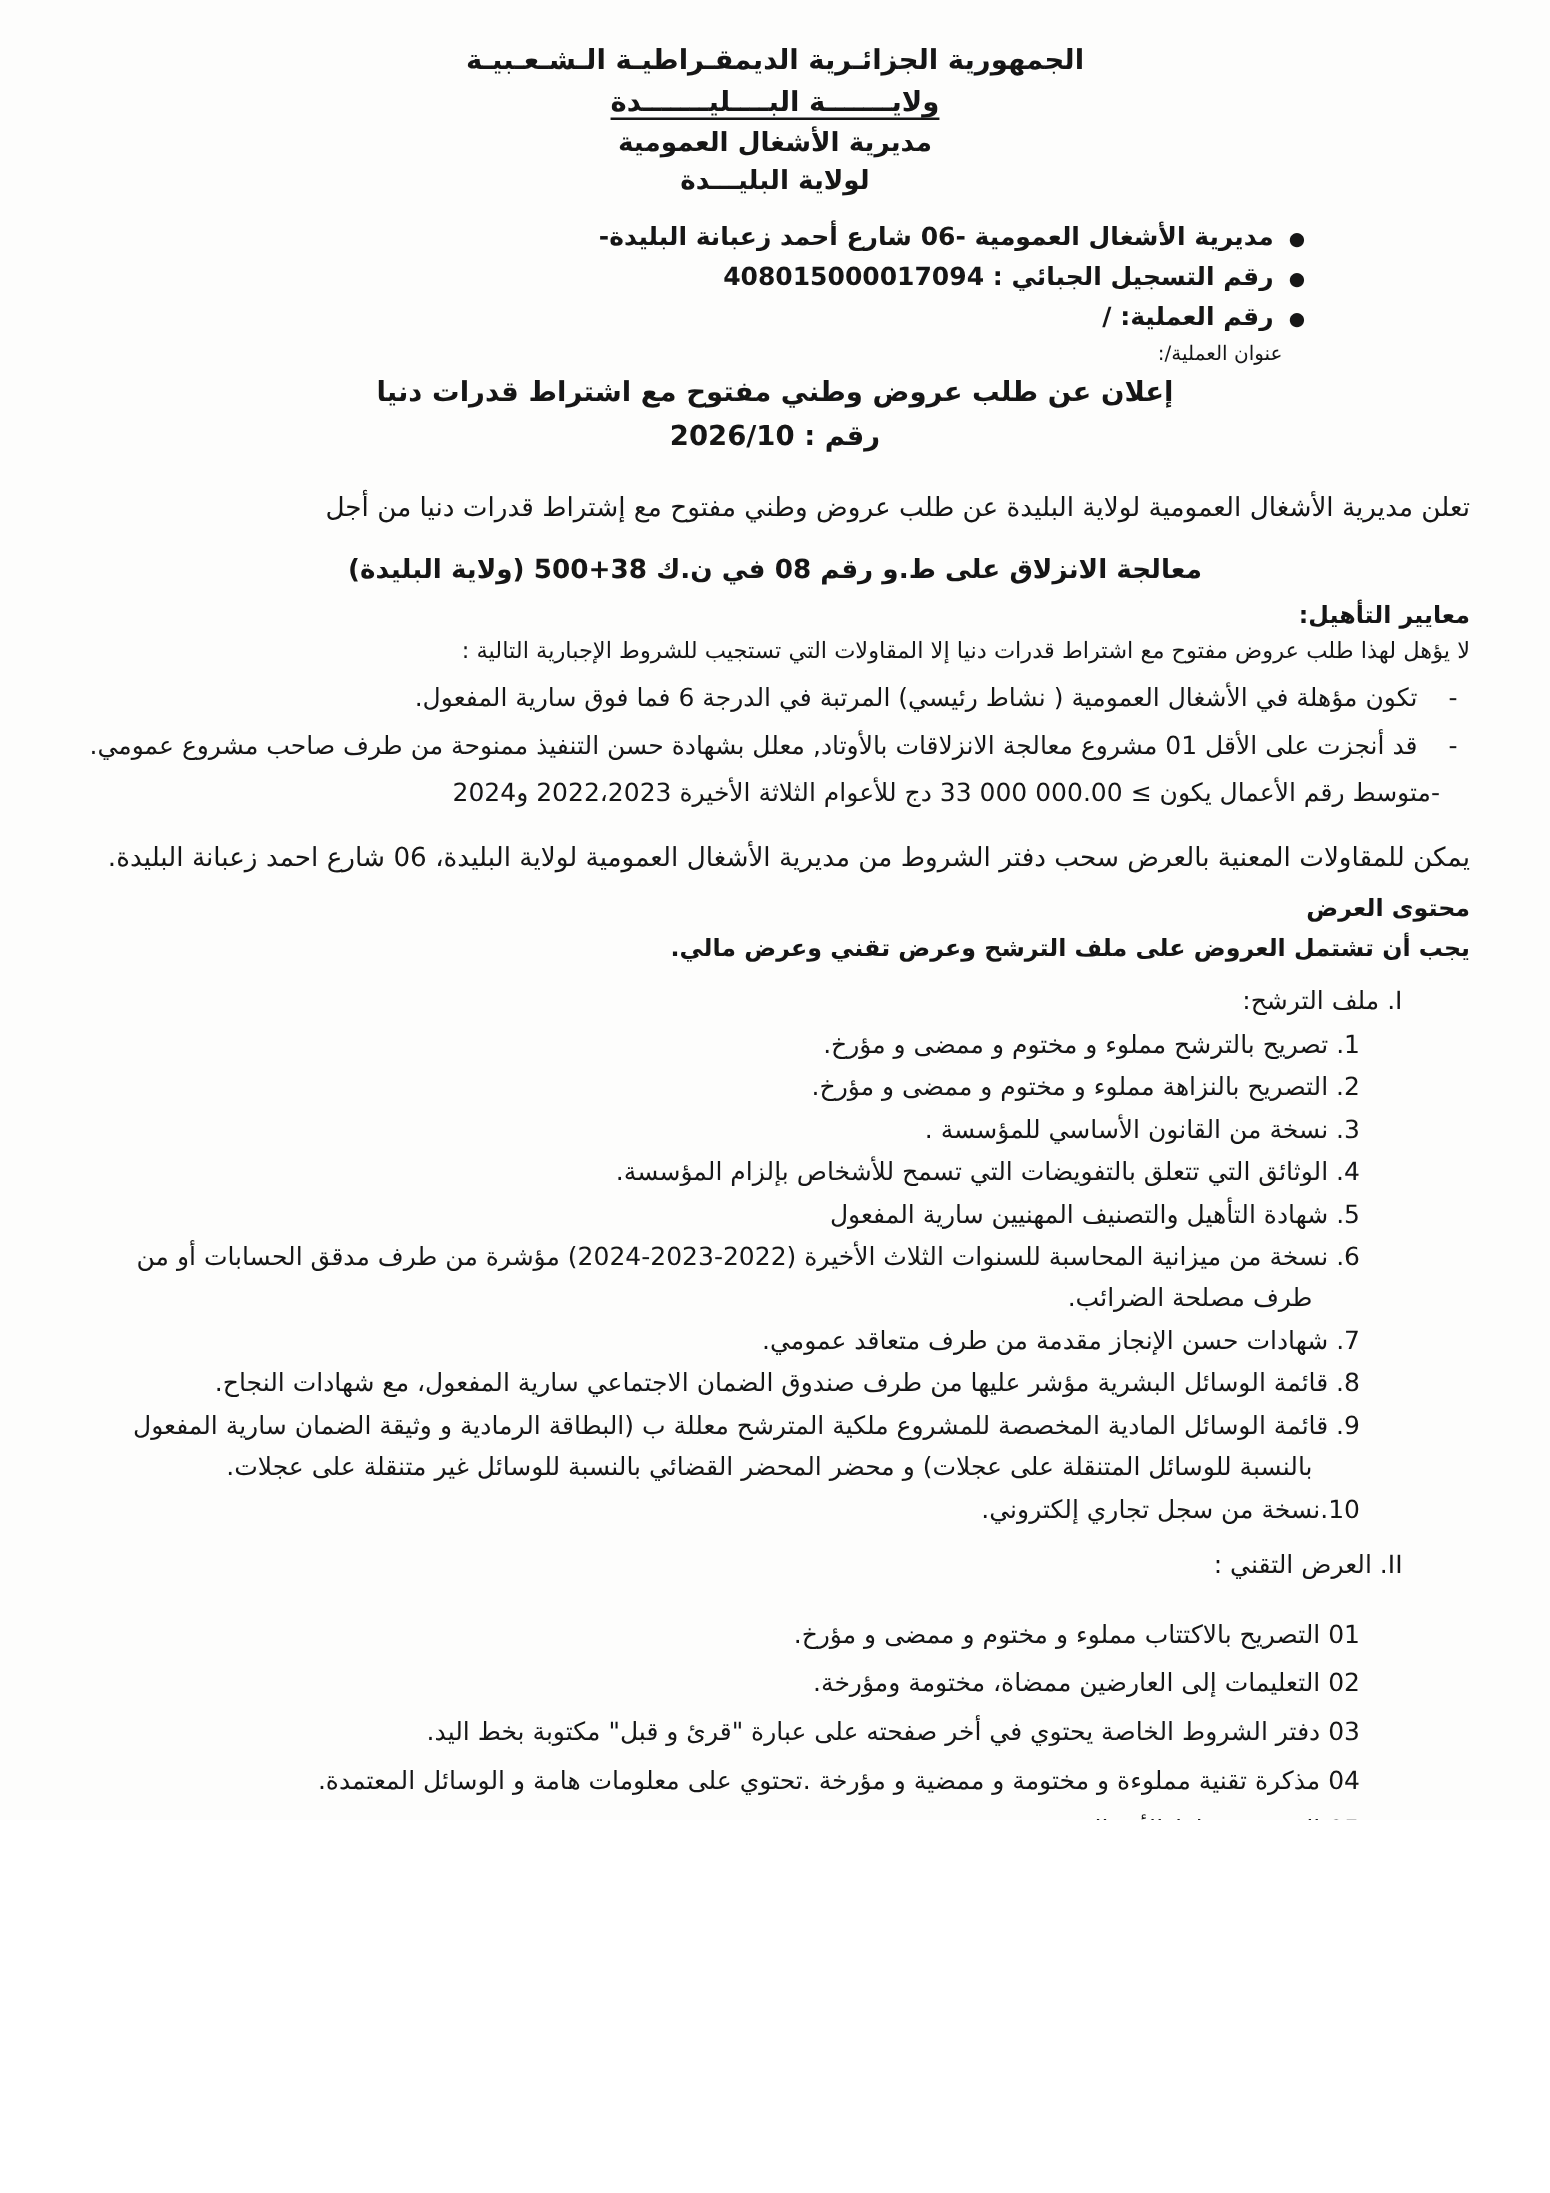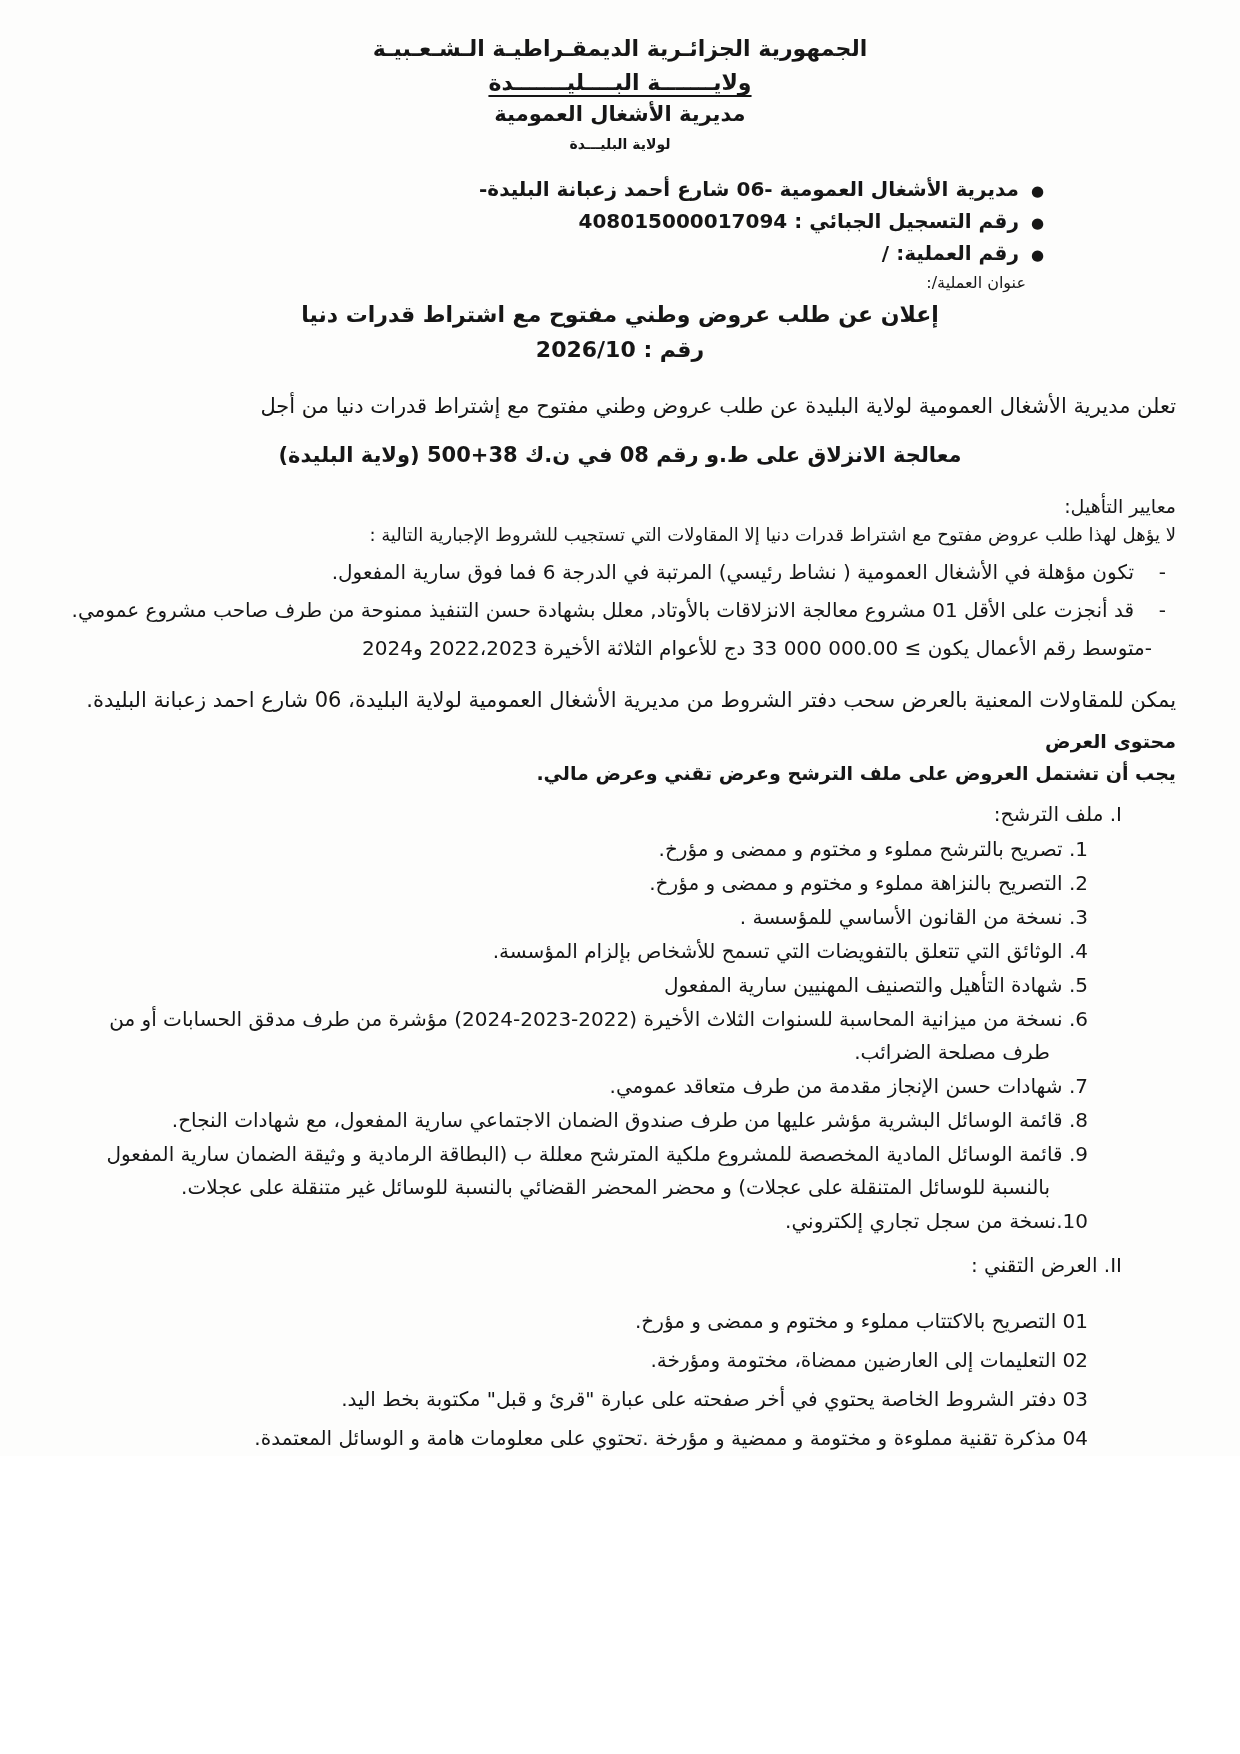--- a/index.html
+++ b/index.html
@@ -9,37 +9,37 @@
     font-family:"DejaVu Sans",sans-serif;direction:rtl;
   }
   .content{padding:34px 64px 0 64px;}
 
   
   .doc-header{text-align:center;}
   .hline{font-weight:bold;}
   .h1{font-size:22px;line-height:29px;margin-bottom:5px;}
   .h2{font-size:22px;line-height:29px;margin-bottom:4px;text-decoration:underline;text-underline-offset:5px;}
   .h3{font-size:21px;line-height:27px;margin-bottom:3px;}
-  .h4{font-size:14px;line-height:27px;}
+  .h4{font-size:21px;line-height:27px;}
 
   
   .info{margin:16px 132px 0 0;font-weight:bold;font-size:20px;}
   .info-row{display:flex;gap:12px;line-height:30px;align-items:baseline;}
   .bullet-dot{font-size:15px;}
   .op-label{font-size:16px;font-weight:normal;margin:2px 150px 0 0;line-height:22px;}
 
   
   .title-block{text-align:center;font-weight:bold;margin-top:6px;}
   .title-l1{font-size:22px;line-height:30px;}
   .title-l2{font-size:22px;line-height:30px;margin-top:5px;}
 
   .intro{margin-top:24px;font-size:21px;line-height:34px;text-align:right;}
   .project{margin-top:16px;text-align:center;font-weight:bold;font-size:21px;line-height:32px;}
 
-  .qual-head{margin-top:22px;font-weight:normal;font-size:19px;line-height:26px;}
+  .qual-head{margin-top:8px;font-weight:bold;font-size:19px;line-height:26px;}
   .qual-intro{font-size:18px;line-height:27px;margin-top:2px;}
 
   .dash-list{margin:8px 10px 0 0;}
   .dash-item{display:flex;gap:18px;font-size:20px;line-height:33px;margin-bottom:5px;}
   .dash{flex:0 0 14px;}
   .turnover{font-size:20px;line-height:33px;margin:2px 14px 0 0;}
   .ltr{direction:ltr;unicode-bidi:isolate;}
 
   .withdraw{margin-top:16px;font-size:21px;line-height:39px;}
 

